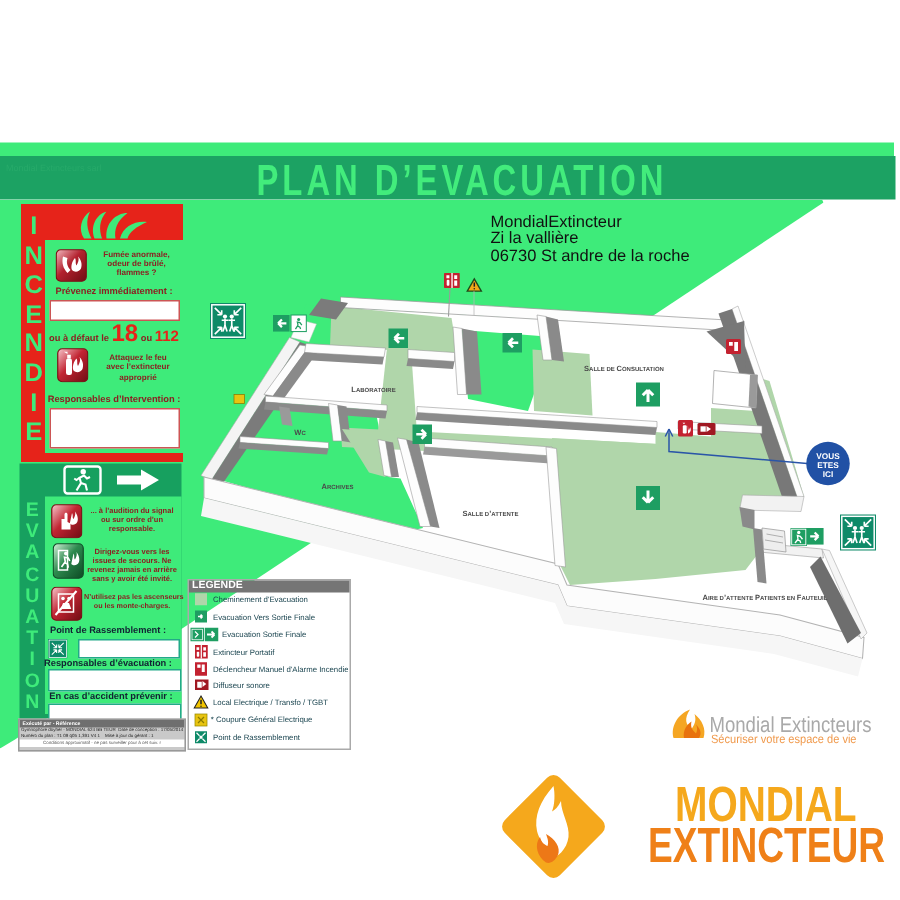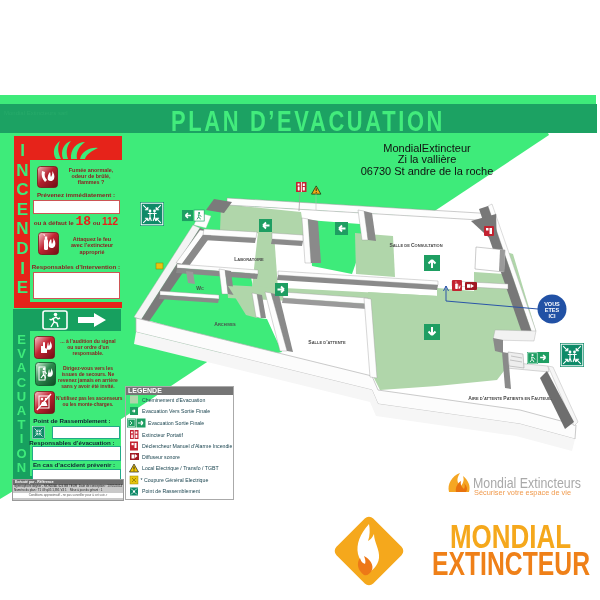--- a/index.html
+++ b/index.html
@@ -12,21 +12,21 @@
 <div class="abs" style="left:0;top:95px;width:596px;height:9px;background:#3eeb7a;"></div>
 
 <div class="abs" style="left:0;top:104px;width:597px;height:29px;background:#1ca263;"></div>
 
 <div class="abs" style="left:4px;top:110px;width:120px;height:8px;color:#27aa6a;font-size:6px;">Mondial Extincteurs sarl</div>
 
 <div class="abs" style="left:171px;top:104.5px;width:290px;height:28px;color:#42ec7c;font-size:29px;font-weight:bold;letter-spacing:3.5px;transform:scaleX(0.755);transform-origin:0 0;white-space:nowrap;">PLAN D’EVACUATION</div>
 
 <div class="abs" style="left:0;top:133px;width:600px;height:367px;background:#3eeb7a;clip-path:polygon(0 0,548px 0,549px 2px,10px 360px,0 366px);"></div>
 
-<div class="abs" style="left:327px;top:142.5px;width:200px;text-align:center;font-size:11px;color:#111;line-height:11.5px;">MondialExtincteur<br>Zi la vallière<br>06730 St andre de la roche</div>
+<div class="abs" style="left:327px;top:142.5px;width:200px;text-align:left;font-size:11px;color:#111;line-height:11.5px;">MondialExtincteur<br>Zi la vallière<br>06730 St andre de la roche</div>
 
 <div class="abs" style="left:14px;top:136px;width:108px;height:172px;background:#e6231a;"></div>
 
 <div class="abs" style="left:14px;top:141px;width:17px;height:165px;color:#3eeb7a;font-weight:bold;font-size:17px;text-align:center;line-height:19.6px;">I<br>N<br>C<br>E<br>N<br>D<br>I<br>E</div>
 
 <svg class="abs" style="left:50px;top:141px;" width="52" height="20" viewBox="0 0 52 20">
 <path d="M6 18 C2 12 4 4 10 0 C7 6 8 12 11 18 Z" fill="#3eeb7a"></path>
 <path d="M13 18 C10 10 14 2 21 0 C16 6 16 12 18 18 Z" fill="#3eeb7a"></path>
 <path d="M21 18 C20 8 27 1 35 1 C28 6 26 12 27 18 Z" fill="#3eeb7a"></path>
 <path d="M30 18 C32 10 40 6 48 7 C41 10 36 14 35 18 Z" fill="#3eeb7a"></path>
@@ -46,21 +46,21 @@
 <path d="M5 5 C4 9 5 13 8 16 L10 14 C8 12 7 9 8 6 Z" fill="#fff"></path>
 <path d="M13 6 c1 2 0 3 1 5 c1-2 2-4 1-6 c2 2 3 5 2 8 c-1 2-4 3-6 1 c-1-2 0-6 2-8z" fill="#fff"></path>
 </svg>
 
 <div class="abs" style="left:62px;top:167px;width:58px;text-align:center;font-size:5.4px;font-weight:bold;color:#8c2022;line-height:6.1px;">Fumée anormale,<br>odeur de brûlé,<br>flammes ?</div>
 
 <div class="abs" style="left:30px;top:191px;width:92px;text-align:center;font-size:6.2px;font-weight:bold;color:#8c2022;">Prévenez immédiatement :</div>
 
 <div class="abs" style="left:33px;top:200px;width:85px;height:12px;background:#fff;border:0.5px solid #c55;"></div>
 
-<div class="abs" style="left:30px;top:214px;width:92px;text-align:center;font-size:6.2px;font-weight:bold;color:#8c2022;">ou à défaut le <span style="font-size:13px;color:#e6231a;font-family:Liberation Mono, monospace;">18</span> ou <span style="font-size:10px;color:#e6231a;">112</span></div>
+<div class="abs" style="left:30px;top:214px;width:92px;text-align:center;font-size:6.2px;font-weight:bold;color:#8c2022;">ou à défaut le <span style="font-size:16px;color:#e6231a;">18</span> ou <span style="font-size:10px;color:#e6231a;">112</span></div>
 
 <svg class="abs" style="left:38px;top:232px;" width="21" height="23" viewBox="0 0 21 23">
 <defs>
       <linearGradient id="gr2" x1="0" y1="0" x2="1" y2="1">
         <stop offset="0" stop-color="#f7c9ce"></stop>
         <stop offset="0.45" stop-color="#c22533"></stop>
         <stop offset="1" stop-color="#700d14"></stop>
       </linearGradient>
     </defs>
 <rect x="0.5" y="0.5" width="20" height="22" rx="3" fill="url(#gr2)" stroke="#7a1016" stroke-width="0.8"></rect>

